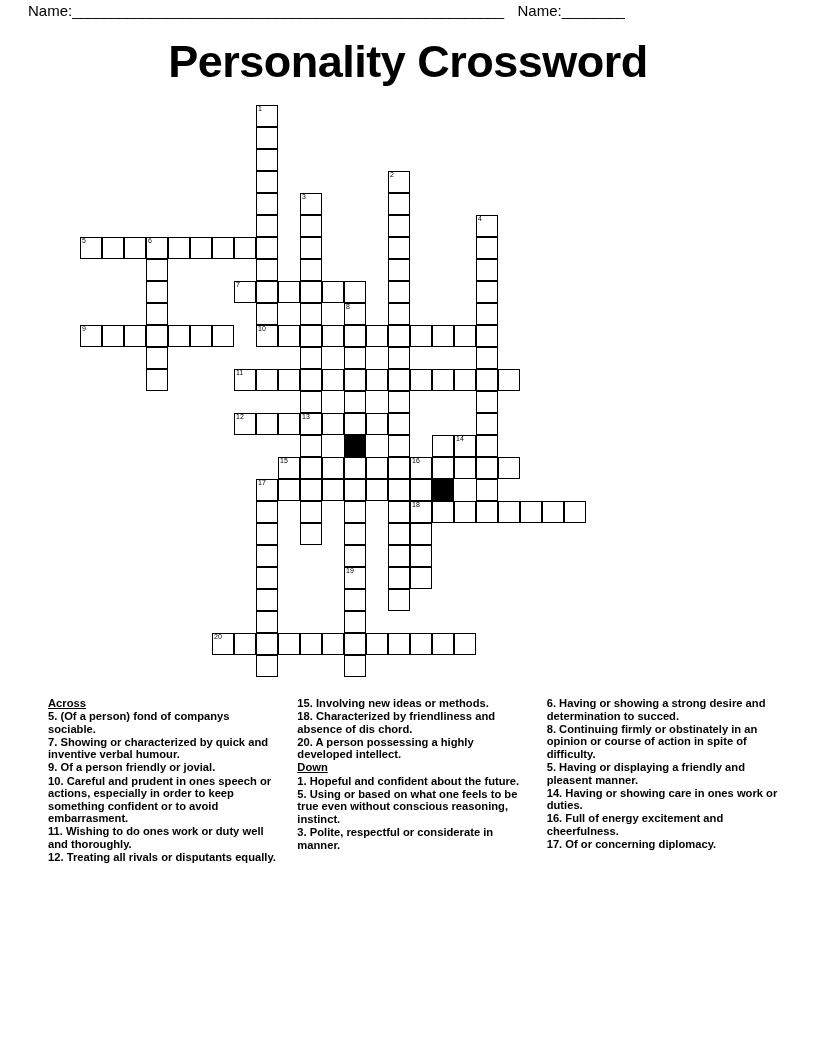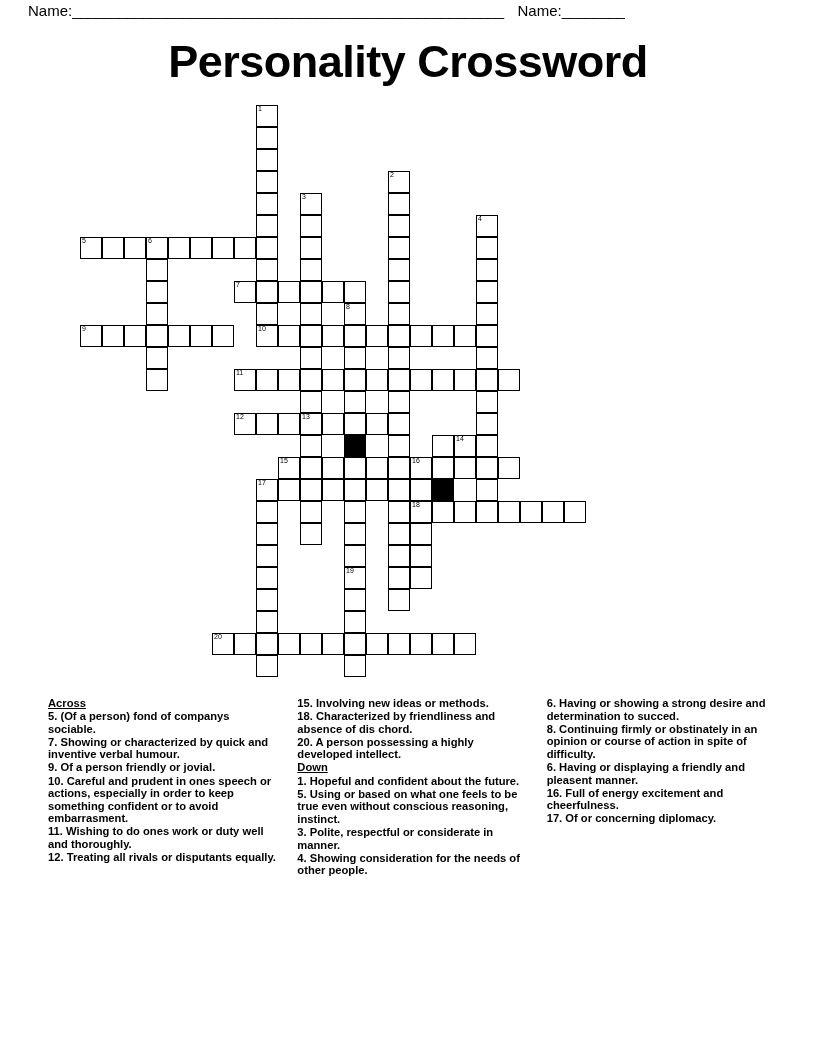--- a/index.html
+++ b/index.html
@@ -321,24 +321,24 @@
       <p>12. Treating all rivals or disputants equally.</p>
     </div>
     <div class="col">
       <p>15. Involving new ideas or methods.</p>
       <p>18. Characterized by friendliness and absence of dis chord.</p>
       <p>20. A person possessing a highly developed intellect.</p>
       <p class="heading">Down</p>
       <p>1. Hopeful and confident about the future.</p>
       <p>5. Using or based on what one feels to be true even without conscious reasoning, instinct.</p>
       <p>3. Polite, respectful or considerate in manner.</p>
-      <p>4. Showing consideration for the needs of other people.</p>
     </div>
     <div class="col">
       <p>6. Having or showing a strong desire and determination to succed.</p>
       <p>8. Continuing firmly or obstinately in an opinion or course of action in spite of difficulty.</p>
-      <p>6. Having or displaying a friendly and pleasent manner.</p>
+      <p>5. Having or displaying a friendly and pleasent manner.</p>
+      <p>14. Having or showing care in ones work or duties.</p>
       <p>16. Full of energy excitement and cheerfulness.</p>
       <p>17. Of or concerning diplomacy.</p>
     </div>
   </div>
 
 </div>
 
 </body></html>

